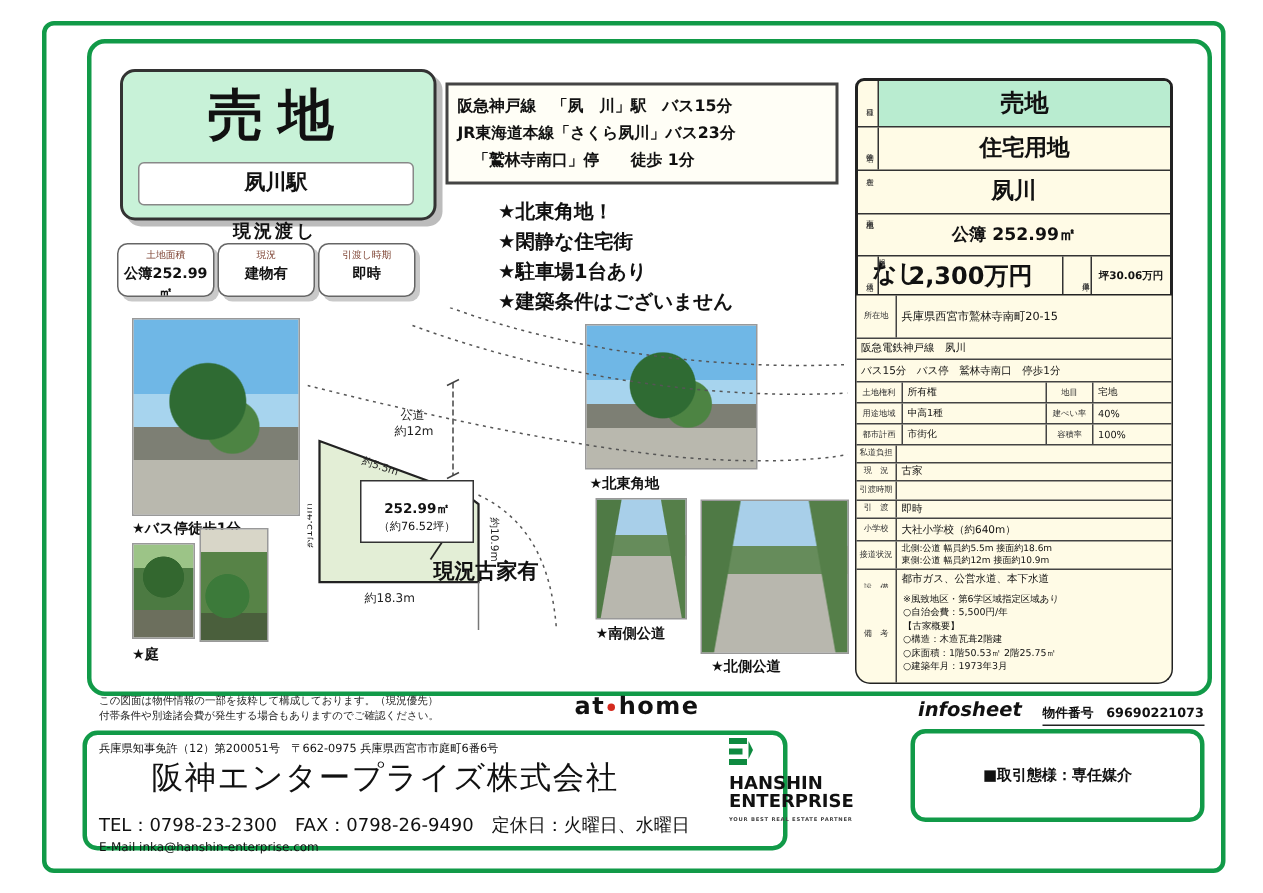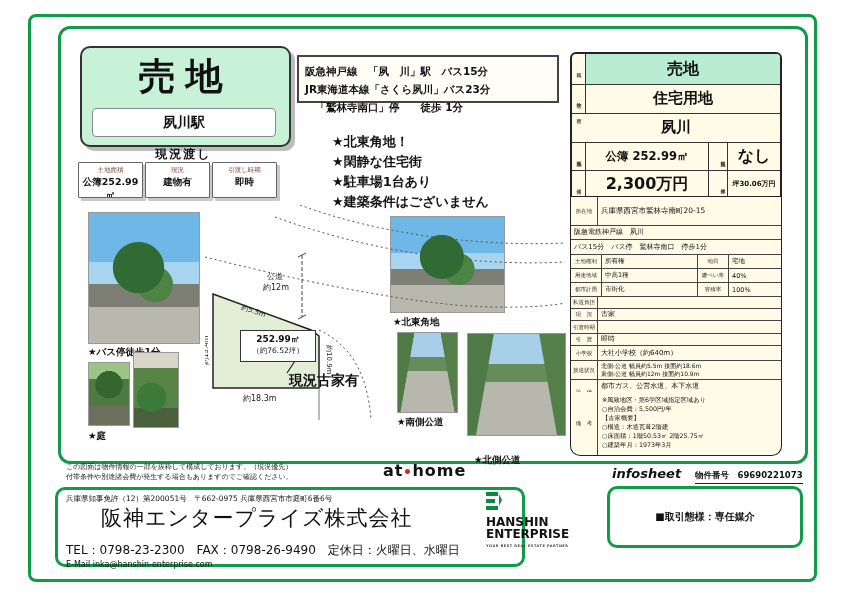--- a/index.html
+++ b/index.html
@@ -7,26 +7,26 @@
   #canvas{position:relative;width:842px;height:595px;background:#fff;overflow:hidden;}
   .abs{position:absolute;}
   .outer-frame{left:28px;top:14px;width:783px;height:562px;border:3px solid #119a48;border-radius:8px;}
   .main-frame{left:58px;top:26px;width:744px;height:432px;border:3px solid #119a48;border-radius:12px;background:#fff;}
 
   
   .title-box{left:80px;top:46px;width:207px;height:97px;background:#c8f2d8;border:2px solid #333;border-radius:10px;box-shadow:4px 4px 0 #bcbcbc;text-align:center;}
   .title-box .big{font-size:37px;font-weight:bold;letter-spacing:10px;line-height:58px;}
   .station-box{left:92px;top:108px;width:182px;height:27px;background:#fff;border:1px solid #888;border-radius:4px;text-align:center;font-size:14px;font-weight:bold;line-height:26px;}
   .handover{left:80px;top:146px;width:207px;text-align:center;font-size:12px;font-weight:bold;letter-spacing:2px;}
-  .badge{width:63px;height:34px;background:#fff;border:1px solid #666;border-radius:1px;box-shadow:3px 3px 0 #c9c9c9;text-align:center;overflow:hidden;}
+  .badge{width:63px;height:34px;background:#fff;border:1px solid #666;border-radius:7px;box-shadow:3px 3px 0 #c9c9c9;text-align:center;overflow:hidden;}
   .badge .bl{font-size:6.5px;color:#7b3f2e;margin-top:3px;}
   .badge .bv{font-size:9.5px;font-weight:bold;margin-top:1px;}
 
   
-  .access-box{left:297px;top:55px;width:262px;height:48px;border:2px solid #444;background:#fffef6;padding:5px 6px;box-sizing:border-box;}
+  .access-box{left:297px;top:55px;width:262px;height:68px;border:2px solid #444;background:#fffef6;padding:5px 6px;box-sizing:border-box;}
   .access-box div{font-size:10.5px;font-weight:bold;line-height:18px;white-space:nowrap;}
   .stars{left:300px;top:132px;width:262px;}
   .stars div{font-size:13px;font-weight:bold;line-height:20px;margin-left:32px;}
 
   
   .photo{border:1px solid #999;box-sizing:border-box;}
   .ph-sky-tree{background:
     radial-gradient(circle at 45% 42%, #2f6b33 0 26%, rgba(0,0,0,0) 27%),
     radial-gradient(circle at 60% 55%, #4d8443 0 18%, rgba(0,0,0,0) 19%),
     linear-gradient(180deg,#6fb7e6 0 38%,#a7d4ee 38% 55%,#7d7f74 55% 72%,#b9b8ae 72% 100%);}
@@ -129,21 +129,21 @@
   <div class="abs caption" style="left:88px;top:346px;">★バス停徒歩1分</div>
   <div class="abs photo ph-garden" style="left:88px;top:362px;width:42px;height:64px;"></div>
   <div class="abs photo ph-garden2" style="left:133px;top:352px;width:46px;height:76px;"></div>
   <div class="abs caption" style="left:88px;top:430px;">★庭</div>
 
   <div class="abs photo ph-sky-tree" style="left:390px;top:216px;width:115px;height:97px;"></div>
   <div class="abs caption" style="left:393px;top:316px;">★北東角地</div>
   <div class="abs photo ph-road" style="left:397px;top:332px;width:61px;height:81px;"></div>
   <div class="abs caption" style="left:397px;top:416px;">★南側公道</div>
   <div class="abs photo ph-road" style="left:467px;top:333px;width:99px;height:103px;"></div>
-  <div class="abs caption" style="left:474px;top:454px;">★北側公道</div>
+  <div class="abs caption" style="left:474px;top:438px;">★北側公道</div>
 
   <svg class="abs" style="left:205px;top:205px;" width="360" height="215" viewBox="0 0 360 215">
     <path d="M 95,0 C 170,28 270,42 360,38" fill="none" stroke="#555" stroke-width="1" stroke-dasharray="2,3"></path>
     <path d="M 70,12 C 160,45 265,62 360,57" fill="none" stroke="#555" stroke-width="1" stroke-dasharray="2,3"></path>
     <path d="M 0,52 C 80,72 170,92 250,100 C 300,104 340,102 360,98" fill="none" stroke="#555" stroke-width="1" stroke-dasharray="2,3"></path>
     <path d="M 114,125 C 150,142 163,175 166,215" fill="none" stroke="#555" stroke-width="1" stroke-dasharray="2,3"></path>
     <line x1="97" y1="50" x2="97" y2="112" stroke="#444" stroke-width="1" stroke-dasharray="4,2"></line>
     <line x1="93" y1="52" x2="101" y2="48" stroke="#444" stroke-width="1"></line>
     <line x1="93" y1="114" x2="101" y2="110" stroke="#444" stroke-width="1"></line>
     <polygon points="8,89 106,125 114,131 114,183 8,183" fill="#e3eed6" stroke="#222" stroke-width="1.5"></polygon>
@@ -151,40 +151,40 @@
     <text x="62" y="74" font-size="8" fill="#222">公道</text>
     <text x="58" y="85" font-size="8" fill="#222">約12m</text>
     <text x="36" y="104" font-size="7" fill="#222" transform="rotate(19 36 104)">約5.5m</text>
     <text x="3" y="160" font-size="7" fill="#222" transform="rotate(-90 3 160)">約15.4m</text>
     <text x="122" y="140" font-size="7" fill="#222" transform="rotate(90 122 140)">約10.9m</text>
     <text x="38" y="196" font-size="8" fill="#222">約18.3m</text>
     <line x1="82" y1="168" x2="94" y2="150" stroke="#222" stroke-width="1.2"></line>
     <polygon points="94,150 88,154 93,157" fill="#222"></polygon>
     <text x="97" y="152" font-size="8" font-weight="bold" fill="#222">N</text>
   </svg>
-  <div class="map-label-box" style="left:240px;top:330px;width:74px;height:28px;padding-top:2px;">
+  <div class="map-label-box" style="left:240px;top:320px;width:74px;height:28px;padding-top:12px;">
     <div style="font-size:9px;font-weight:bold;">252.99㎡</div>
     <div style="font-size:7.5px;">（約76.52坪）</div>
   </div>
   <div class="abs" style="left:243px;top:372px;font-size:14px;font-weight:bold;margin-left:46px;">現況古家有</div>
 
   <div class="abs summary">
     <div class="srow" style="height:30px;">
       <div class="slab">種目</div>
       <div class="sval green-cell" style="font-size:16px;line-height:29px;">売地</div>
     </div>
     <div class="srow" style="height:28px;">
       <div class="slab">物件名</div>
       <div class="sval" style="font-size:15px;line-height:27px;">住宅用地</div>
     </div>
     <div class="srow" style="height:28px;flex-direction:column;">
       <div class="slab">所在</div>
       <div class="sval" style="font-size:15px;line-height:27px;">夙川</div>
     </div>
-    <div class="srow" style="height:27px;">
+    <div class="srow" style="height:27px;flex-direction:column;">
       <div class="slab">土地面積</div>
       <div class="sval" style="font-size:11.5px;line-height:26px;">公簿 252.99㎡</div>
       <div class="sublab">私道負担</div>
       <div class="subval" style="font-size:16px;line-height:26px;">なし</div>
     </div>
     <div class="srow" style="height:27px;">
       <div class="slab">価格</div>
       <div class="sval" style="font-size:16px;line-height:26px;">2,300万円</div>
       <div class="sublab">坪単価</div>
       <div class="subval" style="font-size:7px;line-height:26px;">坪30.06万円</div>

